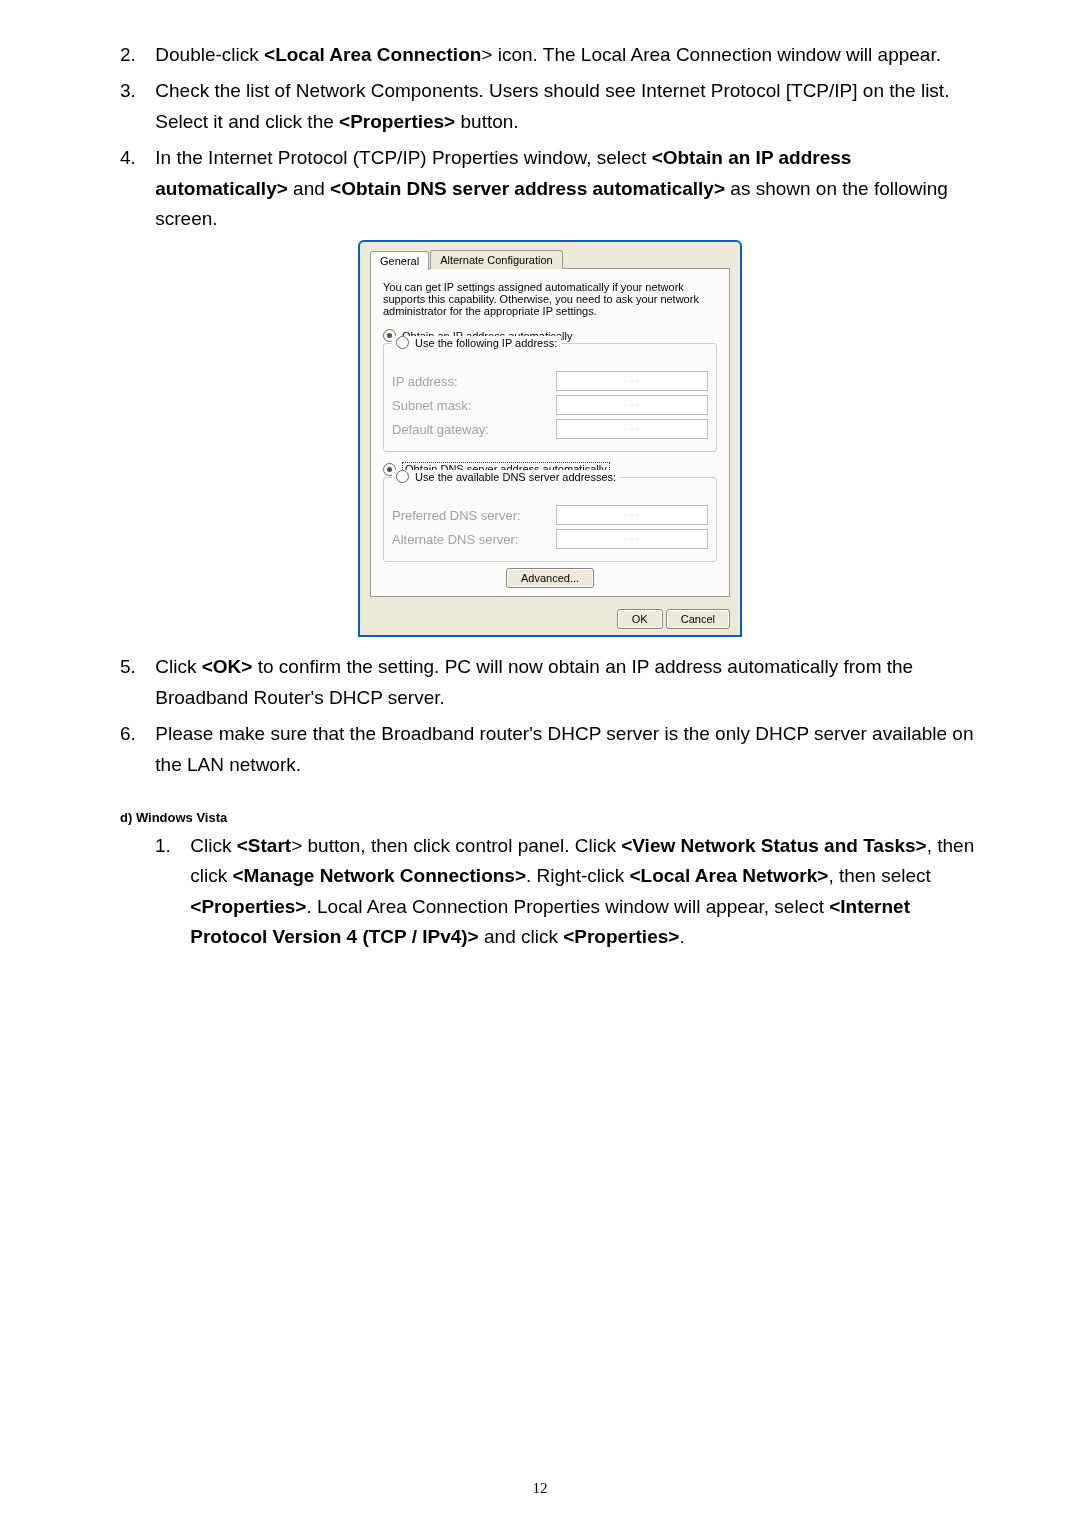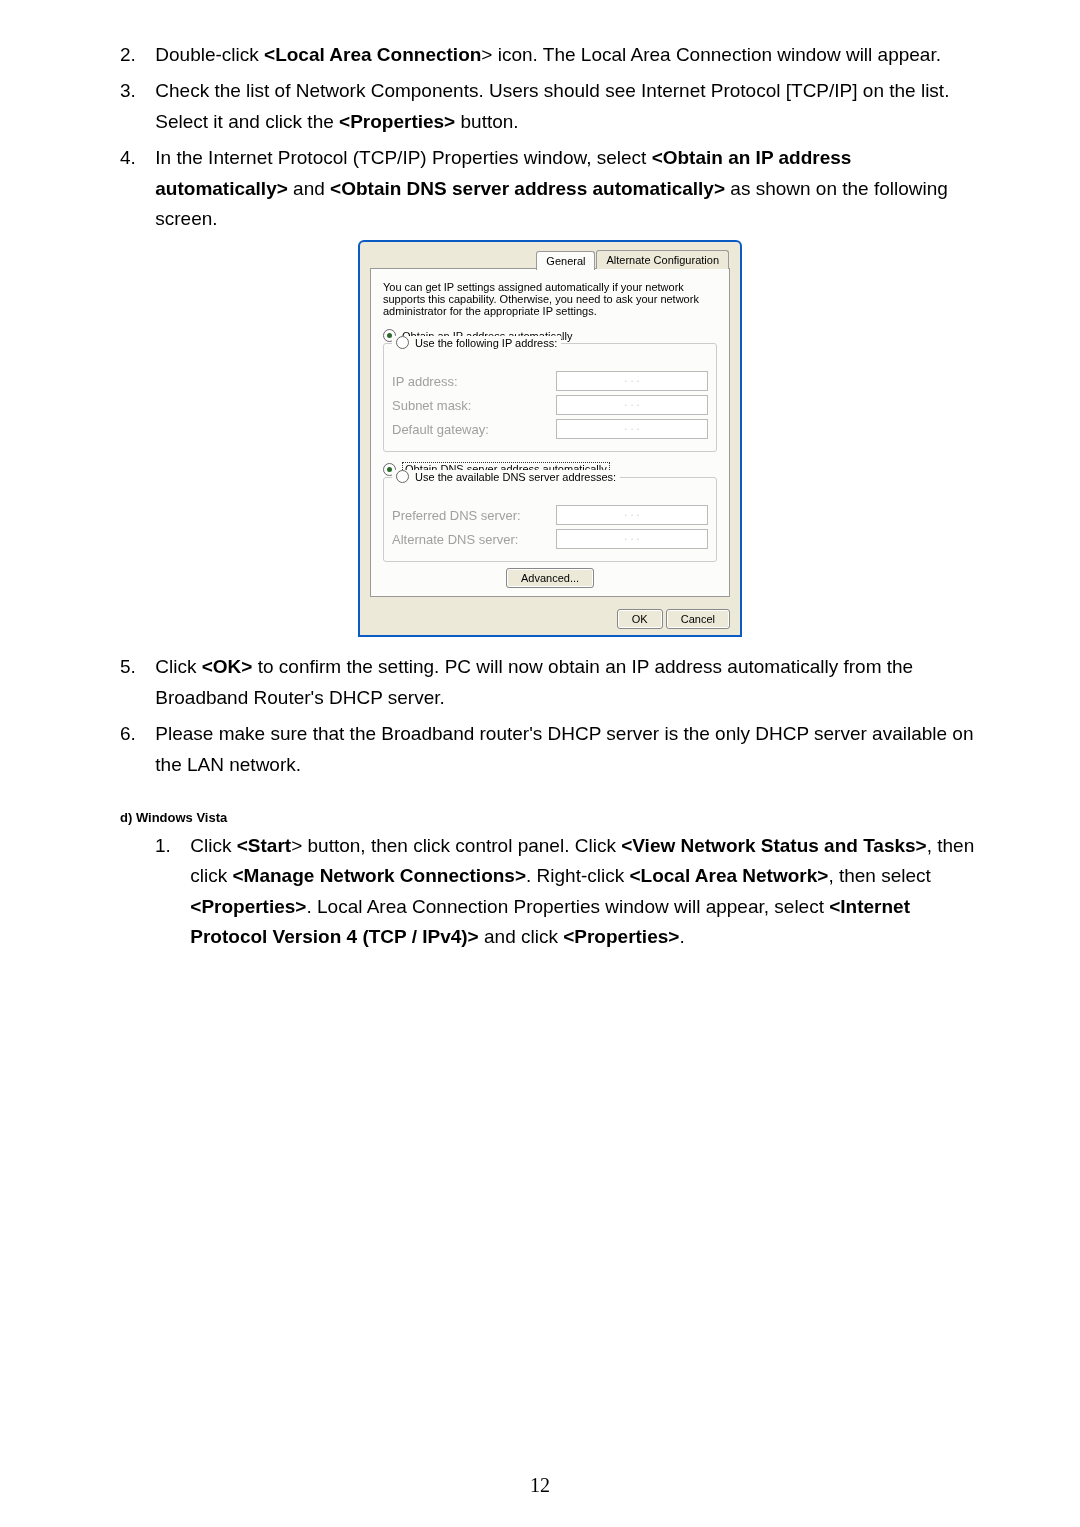--- a/index.html
+++ b/index.html
@@ -86,21 +86,20 @@
   
   .dialog-body {
     padding: 8px 10px 10px 10px;
   }
   
   .tab-row {
     display: flex;
     margin-bottom: -1px;
     position: relative;
     z-index: 2;
-    justify-content: flex-end;
   }
   
   .tab {
     border: 1px solid #999;
     border-bottom: none;
     padding: 3px 9px;
     font-size: 11px;
     background: #ece9d8;
     border-radius: 3px 3px 0 0;
     margin-right: 1px;
@@ -223,21 +222,21 @@
     margin: 30px 0 6px 0;
   }
   
   .ul-char { text-decoration: underline; }
   
   .page-num {
     position: absolute;
     bottom: 30px;
     left: 50%;
     transform: translateX(-50%);
-    font-size: 20px;
+    font-size: 15px;
     font-family: "Times New Roman", serif;
   }
 </style>
 </head>
 <body>
 
 <div class="list-item">
   <span class="num-marker">2.</span>
   <span class="item-body">Double-click <span class="bold">&lt;Local Area Connection</span>&gt; icon. The Local Area Connection window will appear.</span>
 </div>

